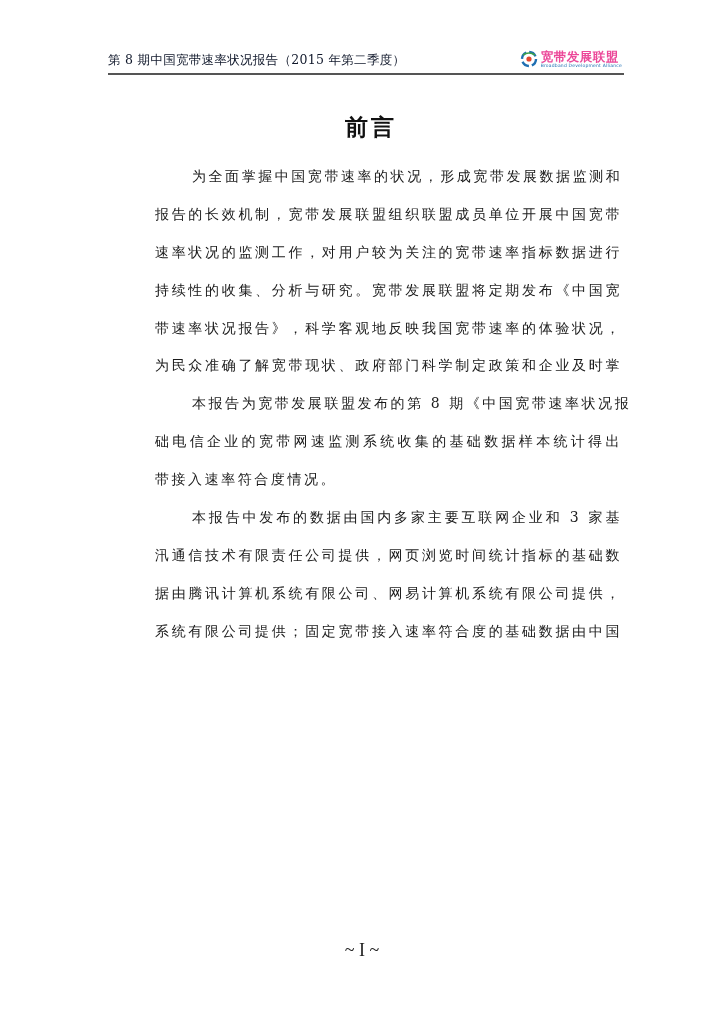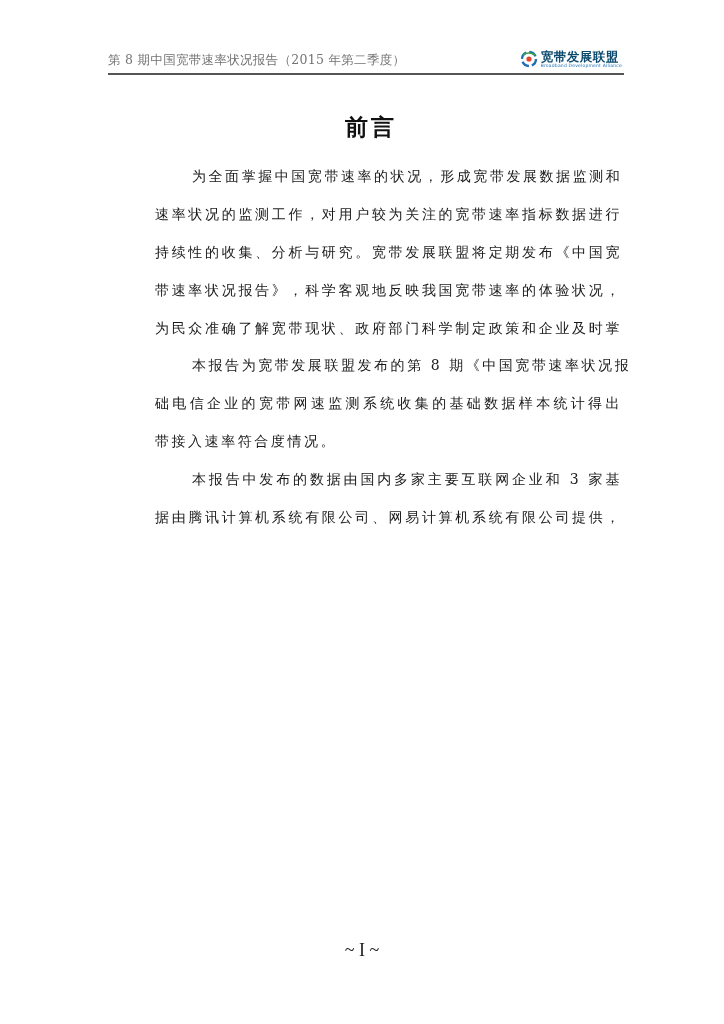--- a/index.html
+++ b/index.html
@@ -1,23 +1,23 @@
 <!DOCTYPE html>
 <html><head>
 <meta charset="utf-8">
 <style>
   html, body { margin: 0; padding: 0; background: #ffffff; }
   body { width: 724px; height: 1024px; position: relative; overflow: hidden;
          font-family: "DejaVu Serif", "Liberation Serif", serif; color: #1a1a1a; }
   .header { position: absolute; left: 108px; top: 48px; width: 514px; height: 24px; }
-  .header-title { position: absolute; left: 0; top: 4px; font-size: 12.5px; color: #737373; letter-spacing: 0.3px; white-space: nowrap; }
+  .header-title { position: absolute; left: 0; top: 4px; font-size: 12.5px; color: #0f172a; letter-spacing: 0.3px; white-space: nowrap; }
   .logo { position: absolute; right: 0; top: 0; height: 22px; display: flex; align-items: center; }
   .logo-mark { width: 20px; height: 20px; position: relative; margin-right: 2px; }
   .logo-text { display: flex; flex-direction: column; align-items: flex-start; }
-  .logo-cn { font-family: "DejaVu Sans", sans-serif; font-size: 12.5px; font-weight: bold; color: #0c4a6e; line-height: 13px; letter-spacing: 0.5px; }
+  .logo-cn { font-family: "DejaVu Sans", sans-serif; font-size: 12.5px; font-weight: bold; color: #ec4899; line-height: 13px; letter-spacing: 0.5px; }
   .logo-en { font-family: "DejaVu Sans", sans-serif; font-size: 4.5px; color: #1f6fb2; line-height: 6px; letter-spacing: 0.2px; }
   .header-rule { position: absolute; left: 108px; top: 73px; width: 516px; height: 2px; background: #555; }
   .page-title { position: absolute; left: 0; width: 724px; top: 112px; text-align: center;
                 font-family: "DejaVu Sans", sans-serif; font-weight: bold; font-size: 23px; letter-spacing: 3px; color: #111; margin-left: 9px; }
   .body-text { position: absolute; left: 110px; top: 158px; width: 512px; }
   .line { height: 37.9px; line-height: 37.9px; font-size: 14px; white-space: nowrap; letter-spacing: 2.55px; text-align: justify; text-align-last: justify; margin-left: 45px; }
   .line.last { text-align-last: left; }
   .line.indent { padding-left: 37px; }
   .footer { position: absolute; left: 0; width: 724px; top: 940px; text-align: center; font-family: "Liberation Serif", serif; font-size: 18px; color: #222; }
 </style>
@@ -40,26 +40,29 @@
     </span>
   </div>
 </div>
 <div class="header-rule"></div>
 
 <div class="page-title">前言</div>
 
 <div class="body-text">
 
   <div class="line indent">为全面掌握中国宽带速率的状况，形成宽带发展数据监测和</div>
+  <div class="line">报告的长效机制，宽带发展联盟组织联盟成员单位开展中国宽带</div>
   <div class="line">速率状况的监测工作，对用户较为关注的宽带速率指标数据进行</div>
   <div class="line">持续性的收集、分析与研究。宽带发展联盟将定期发布《中国宽</div>
   <div class="line">带速率状况报告》，科学客观地反映我国宽带速率的体验状况，</div>
   <div class="line">为民众准确了解宽带现状、政府部门科学制定政策和企业及时掌</div>
 
   <div class="line indent">本报告为宽带发展联盟发布的第 8 期《中国宽带速率状况报</div>
   <div class="line">础电信企业的宽带网速监测系统收集的基础数据样本统计得出</div>
   <div class="line last">带接入速率符合度情况。</div>
 
   <div class="line indent">本报告中发布的数据由国内多家主要互联网企业和 3 家基</div>
+  <div class="line">汛通信技术有限责任公司提供，网页浏览时间统计指标的基础数</div>
   <div class="line">据由腾讯计算机系统有限公司、网易计算机系统有限公司提供，</div>
+  <div class="line">系统有限公司提供；固定宽带接入速率符合度的基础数据由中国</div>
 </div>
 
 <div class="footer">~ I ~</div>
 
 </body></html>

